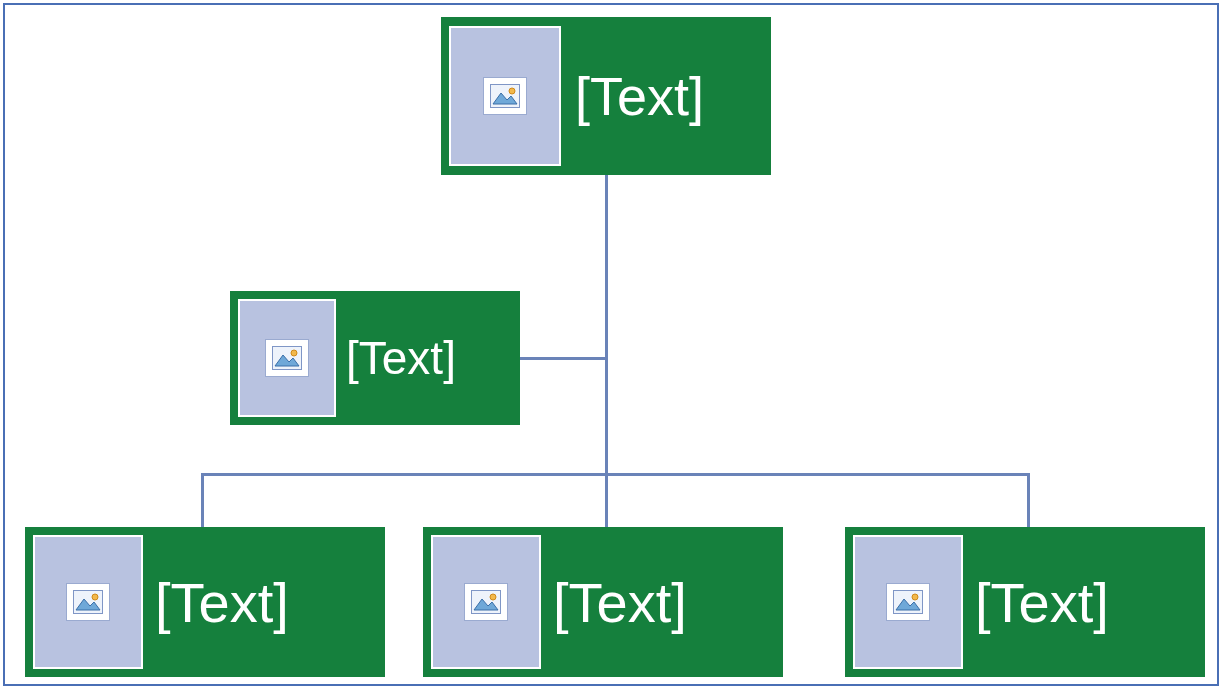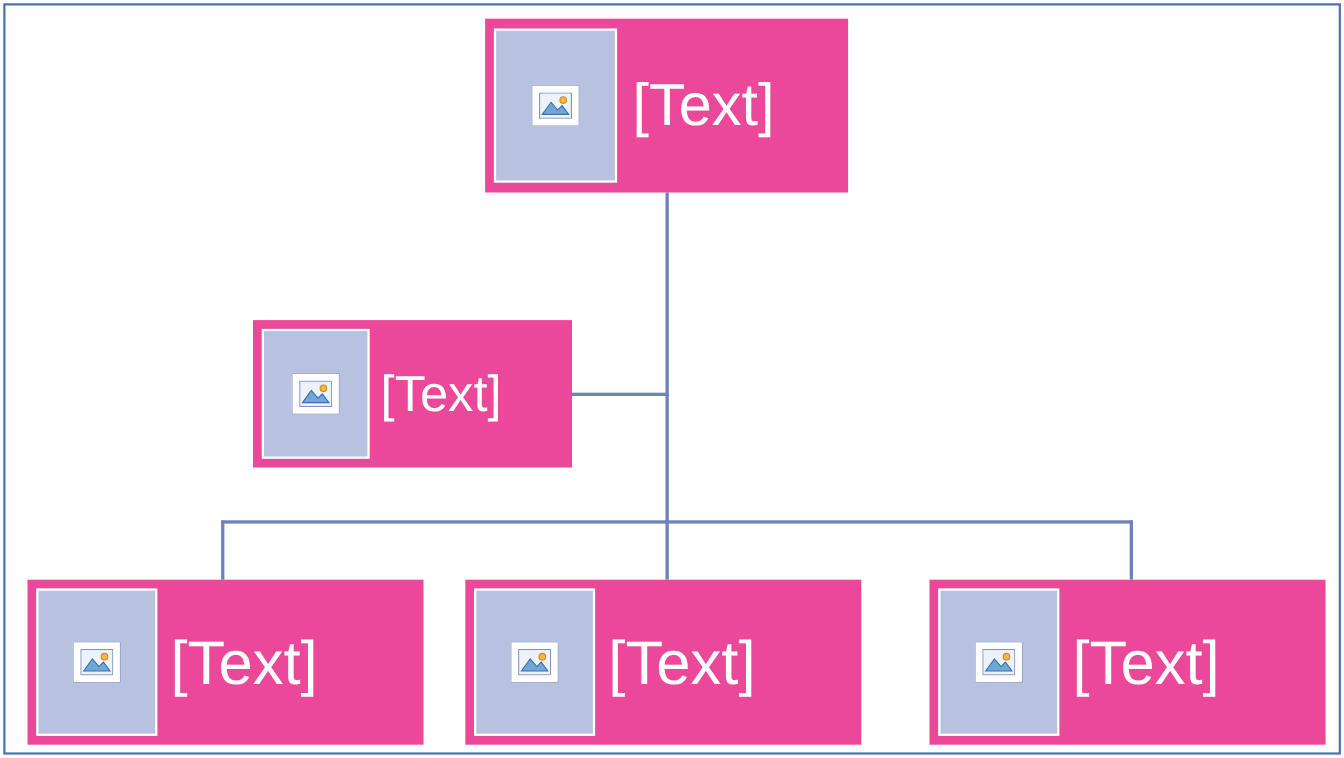--- a/index.html
+++ b/index.html
@@ -13,21 +13,21 @@
     .canvas {
       position: relative;
       width: 1216px;
       height: 683px;
       margin: 3px;
       border: 2px solid #4a6fb5;
       background: #ffffff;
     }
     .node {
       position: absolute;
-      background: #ec4899;
+      background: #15803d;
       display: flex;
       align-items: center;
       padding: 8px 14px 8px 8px;
     }
     .pic-frame {
       background: #b8c2e0;
       border: 2px solid #ffffff;
       display: flex;
       align-items: center;
       justify-content: center;

